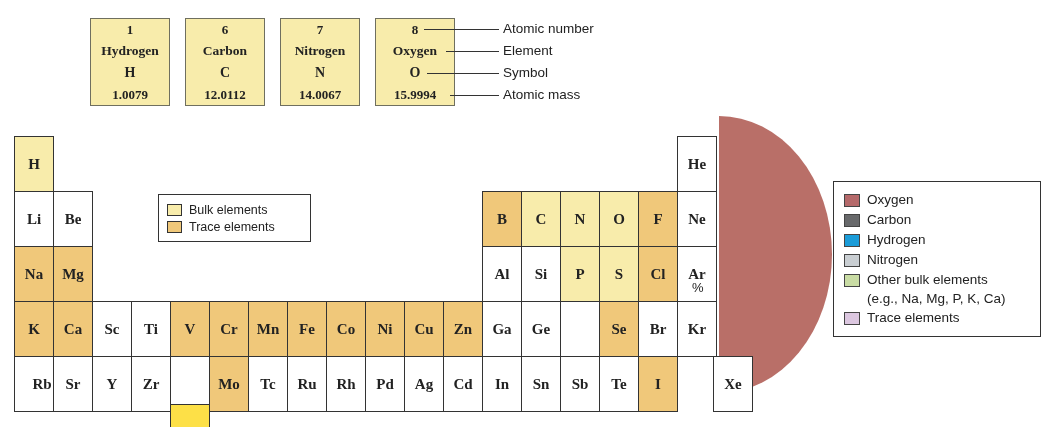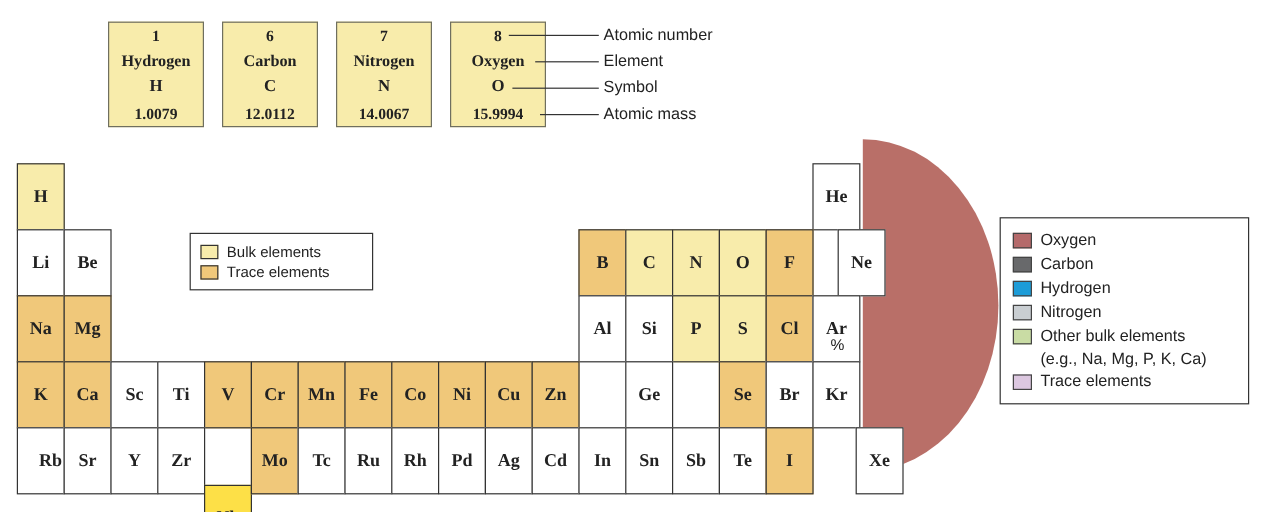--- a/index.html
+++ b/index.html
@@ -92,41 +92,42 @@
   <div class="pt">
       <div class="pt-cell" style="left: 0px; top: 0px; background: rgb(248, 236, 171);">H</div>
       <div class="pt-cell" style="left: 663px; top: 0px; background: rgb(255, 255, 255);">He</div>
       <div class="pt-cell" style="left: 0px; top: 55px; background: rgb(255, 255, 255);">Li</div>
       <div class="pt-cell" style="left: 39px; top: 55px; background: rgb(255, 255, 255);">Be</div>
       <div class="pt-cell" style="left: 468px; top: 55px; background: rgb(240, 200, 122);">B</div>
       <div class="pt-cell" style="left: 507px; top: 55px; background: rgb(248, 236, 171);">C</div>
       <div class="pt-cell" style="left: 546px; top: 55px; background: rgb(248, 236, 171);">N</div>
       <div class="pt-cell" style="left: 585px; top: 55px; background: rgb(248, 236, 171);">O</div>
       <div class="pt-cell" style="left: 624px; top: 55px; background: rgb(240, 200, 122);">F</div>
-      <div class="pt-cell" style="left: 663px; top: 55px; background: rgb(255, 255, 255); margin-left: 21px;">Ne</div>
+      <div class="pt-cell" style="left: 663px; top: 55px; background: rgb(255, 255, 255);">Ne</div>
       <div class="pt-cell" style="left: 0px; top: 110px; background: rgb(240, 200, 122);">Na</div>
       <div class="pt-cell" style="left: 39px; top: 110px; background: rgb(240, 200, 122);">Mg</div>
       <div class="pt-cell" style="left: 468px; top: 110px; background: rgb(255, 255, 255);">Al</div>
       <div class="pt-cell" style="left: 507px; top: 110px; background: rgb(255, 255, 255);">Si</div>
       <div class="pt-cell" style="left: 546px; top: 110px; background: rgb(248, 236, 171);">P</div>
       <div class="pt-cell" style="left: 585px; top: 110px; background: rgb(248, 236, 171);">S</div>
       <div class="pt-cell" style="left: 624px; top: 110px; background: rgb(240, 200, 122);">Cl</div>
       <div class="pt-cell" style="left: 663px; top: 110px; background: rgb(255, 255, 255);">Ar</div>
       <div class="pt-cell" style="left: 0px; top: 165px; background: rgb(240, 200, 122);">K</div>
       <div class="pt-cell" style="left: 39px; top: 165px; background: rgb(240, 200, 122);">Ca</div>
       <div class="pt-cell" style="left: 78px; top: 165px; background: rgb(255, 255, 255);">Sc</div>
       <div class="pt-cell" style="left: 117px; top: 165px; background: rgb(255, 255, 255);">Ti</div>
       <div class="pt-cell" style="left: 156px; top: 165px; background: rgb(240, 200, 122);">V</div>
       <div class="pt-cell" style="left: 195px; top: 165px; background: rgb(240, 200, 122);">Cr</div>
       <div class="pt-cell" style="left: 234px; top: 165px; background: rgb(240, 200, 122);">Mn</div>
       <div class="pt-cell" style="left: 273px; top: 165px; background: rgb(240, 200, 122);">Fe</div>
       <div class="pt-cell" style="left: 312px; top: 165px; background: rgb(240, 200, 122);">Co</div>
       <div class="pt-cell" style="left: 351px; top: 165px; background: rgb(240, 200, 122);">Ni</div>
       <div class="pt-cell" style="left: 390px; top: 165px; background: rgb(240, 200, 122);">Cu</div>
       <div class="pt-cell" style="left: 429px; top: 165px; background: rgb(240, 200, 122);">Zn</div>
+      <div class="pt-cell" style="left: 468px; top: 165px; background: rgb(255, 255, 255);">Ga</div>
       <div class="pt-cell" style="left: 507px; top: 165px; background: rgb(255, 255, 255);">Ge</div>
       <div class="pt-cell" style="left: 546px; top: 166px; background: #fdba74; margin-left: 48px;">As</div>
       <div class="pt-cell" style="left: 585px; top: 165px; background: rgb(240, 200, 122);">Se</div>
       <div class="pt-cell" style="left: 624px; top: 165px; background: rgb(255, 255, 255);">Br</div>
       <div class="pt-cell" style="left: 663px; top: 165px; background: rgb(255, 255, 255);">Kr</div>
       <div class="pt-cell" style="left: 0px; top: 220px; background: rgb(255, 255, 255); padding-left: 16px;">Rb</div>
       <div class="pt-cell" style="left: 39px; top: 220px; background: rgb(255, 255, 255);">Sr</div>
       <div class="pt-cell" style="left: 78px; top: 220px; background: rgb(255, 255, 255);">Y</div>
       <div class="pt-cell" style="left: 117px; top: 220px; background: rgb(255, 255, 255);">Zr</div>
       <div class="pt-cell" style="left: 156px; top: 220px; background: #fde047; margin-top: 48px;">Nb</div>

